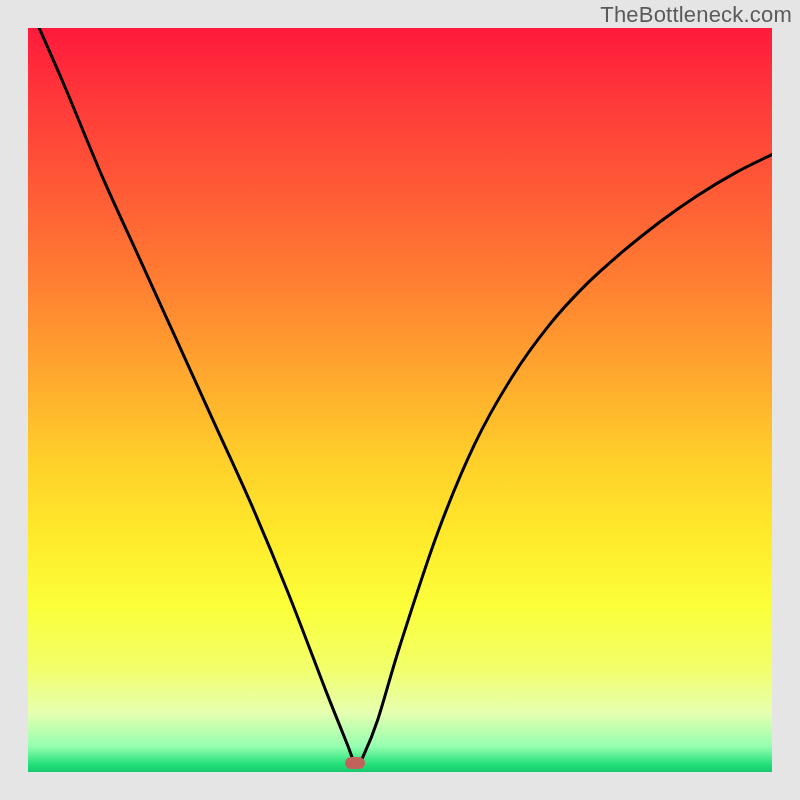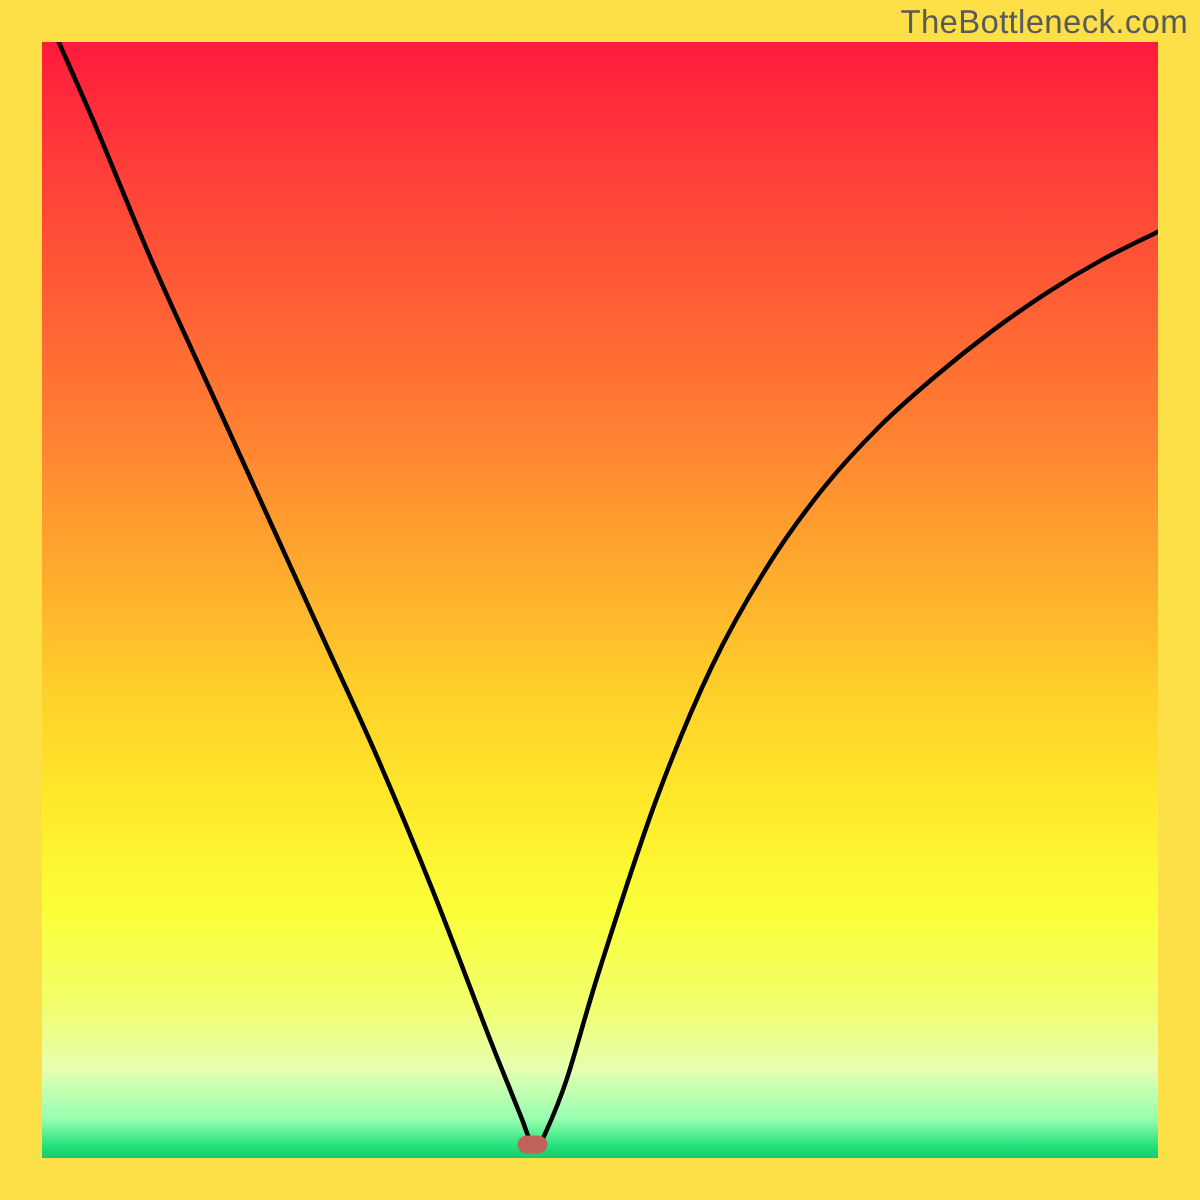--- a/index.html
+++ b/index.html
@@ -1,21 +1,21 @@
 <!DOCTYPE html>
 <html><head>
 <meta charset="utf-8">
 <style>
   * { margin: 0; padding: 0; box-sizing: border-box; }
   html, body { width: 800px; height: 800px; overflow: hidden; background: #000; }
   .frame {
     position: relative;
     width: 800px;
     height: 800px;
-    background: #fde047;
+    background: #e5e5e5;
   }
   .watermark {
     position: absolute;
     top: 2px;
     right: 8px;
     font-family: Arial, Helvetica, sans-serif;
     font-size: 22px;
     font-weight: 400;
     color: #5a5a5a;
     letter-spacing: 0.2px;

